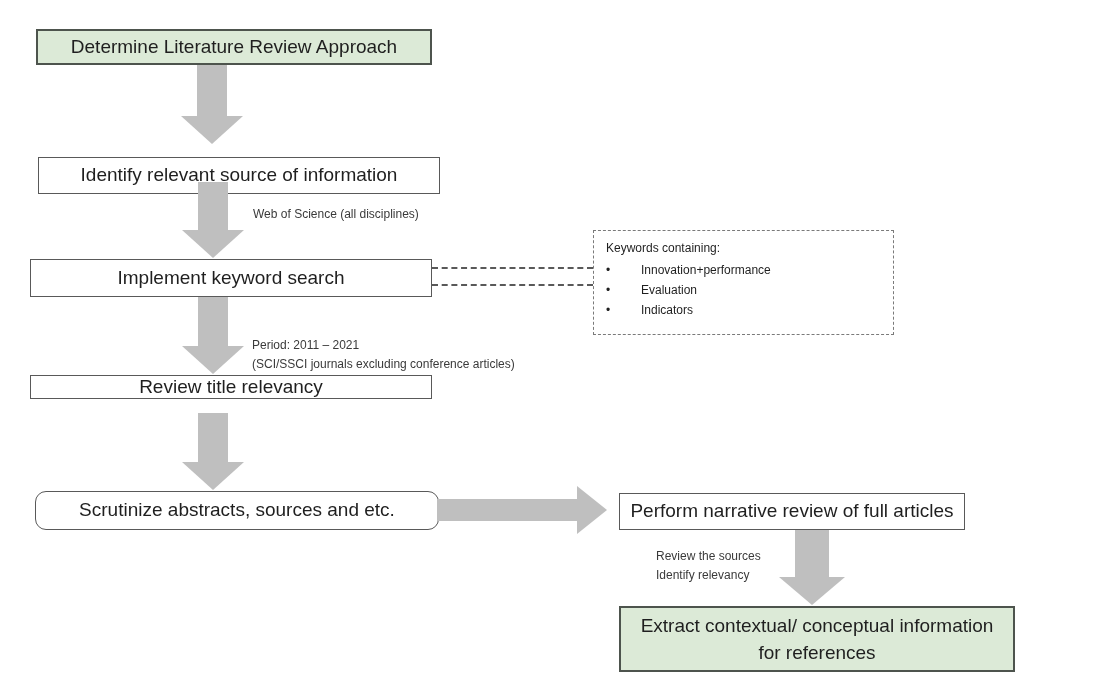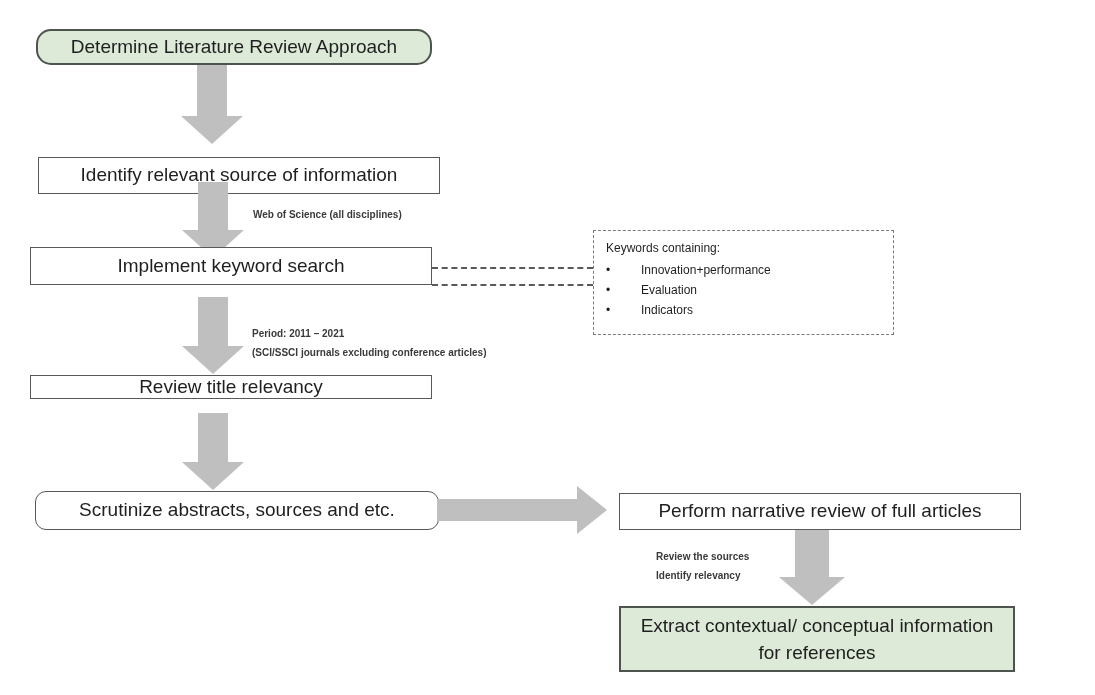--- a/index.html
+++ b/index.html
@@ -44,25 +44,24 @@
     border-right:31px solid transparent;
     border-top:28px solid var(--arrow);}
   .harrow{position:absolute;}
   .hshaft{position:absolute;left:0;background:var(--arrow);}
   .hhead{position:absolute;top:0;width:0;height:0;
     border-top:24px solid transparent;
     border-bottom:24px solid transparent;
     border-left:30px solid var(--arrow);}
   .note{
     position:absolute;
-    font-size:10px;
+    font-size:12px;
     color:var(--label-text);
     line-height:19px;
     white-space:nowrap;
-    font-weight:bold;
   }
   .dash-line{position:absolute;border-top:2px dashed var(--box-border);}
   .kw-box{
     position:absolute;
     left:593px;top:230px;width:301px;height:105px;
     border:1.5px dashed var(--dashed-border);
     box-sizing:border-box;
     padding:7px 10px 0 12px;
     font-size:12px;
     color:var(--text);
@@ -70,41 +69,41 @@
   }
   .kw-title{line-height:20px;margin-bottom:2px;}
   .kw-row{display:flex;line-height:20px;}
   .kw-bullet{width:35px;flex:0 0 35px;}
 </style>
 </head>
 <body>
 
 <div class="canvas">
 
-  <div class="box green" style="left:36px;top:29px;width:396px;height:36px;border-radius:15px;">
+  <div class="box green" style="left:36px;top:29px;width:396px;height:36px;">
     <span>Determine Literature Review Approach</span>
   </div>
 
   <div class="varrow" style="left:181px;top:65px;width:62px;">
     <div class="vshaft" style="width:30px;height:51px;"></div>
     <div class="vhead"></div>
   </div>
 
   <div class="box" style="left:38px;top:145px;width:402px;height:37px;margin-top:12px;">
     <span>Identify relevant source of information</span>
   </div>
 
   <div class="varrow" style="left:182px;top:182px;width:62px;">
     <div class="vshaft" style="width:30px;height:48px;"></div>
     <div class="vhead"></div>
   </div>
 
   <div class="note" style="left:253px;top:205px;">Web of Science (all disciplines)</div>
 
-  <div class="box" style="left:30px;top:247px;width:402px;height:38px;">
+  <div class="box" style="left:30px;top:259px;width:402px;height:38px;">
     <span>Implement keyword search</span>
   </div>
 
   <div class="dash-line" style="left:432px;top:267px;width:161px;"></div>
   <div class="dash-line" style="left:432px;top:284px;width:161px;"></div>
 
   <div class="kw-box">
     <div class="kw-title">Keywords containing:</div>
     <div class="kw-row">
       <span class="kw-bullet">•</span>
@@ -118,21 +117,21 @@
       <span class="kw-bullet">•</span>
       <span>Indicators</span>
     </div>
   </div>
 
   <div class="varrow" style="left:182px;top:297px;width:62px;">
     <div class="vshaft" style="width:30px;height:49px;"></div>
     <div class="vhead"></div>
   </div>
 
-  <div class="note" style="left:252px;top:324px;">
+  <div class="note" style="left:252px;top:336px;">
     <div>Period: 2011 – 2021</div>
     <div>(SCI/SSCI journals excluding conference articles)</div>
   </div>
 
   <div class="box" style="left:30px;top:375px;width:402px;height:24px;">
     <span>Review title relevancy</span>
   </div>
 
   <div class="varrow" style="left:182px;top:413px;width:62px;">
     <div class="vshaft" style="width:30px;height:49px;"></div>
@@ -141,21 +140,21 @@
 
   <div class="box" style="left:35px;top:491px;width:404px;height:39px;border-radius:11px;">
     <span>Scrutinize abstracts, sources and etc.</span>
   </div>
 
   <div class="harrow" style="left:437px;top:486px;width:170px;height:48px;">
     <div class="hshaft" style="top:13px;width:141px;height:22px;"></div>
     <div class="hhead" style="left:140px;"></div>
   </div>
 
-  <div class="box" style="left:619px;top:493px;width:402px;height:37px;">
+  <div class="box" style="left:619px;top:493px;width:346px;height:37px;">
     <span>Perform narrative review of full articles</span>
   </div>
 
   <div class="varrow" style="left:779px;top:530px;width:66px;">
     <div class="vshaft" style="width:34px;height:47px;"></div>
     <div class="vhead" style="border-left-width:33px;border-right-width:33px;"></div>
   </div>
 
   <div class="note" style="left:656px;top:547px;">
     <div>Review the sources</div>

